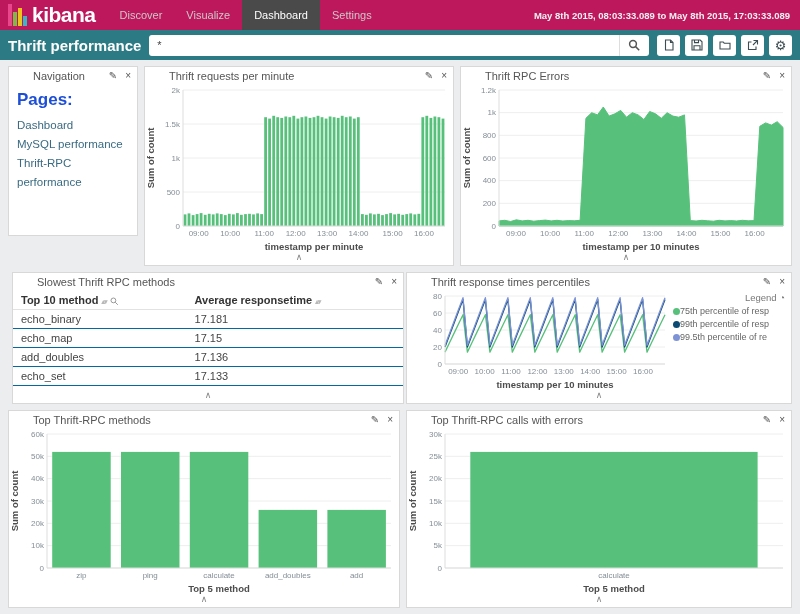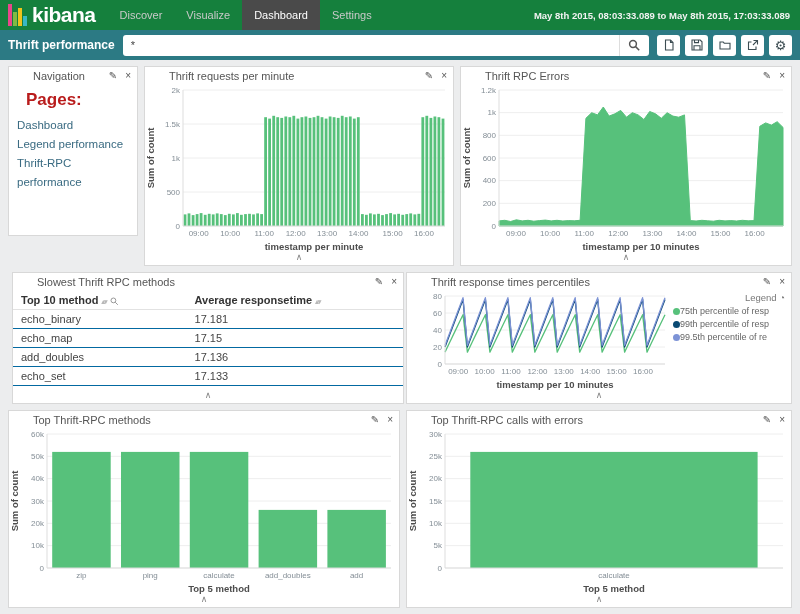--- a/index.html
+++ b/index.html
@@ -1,55 +1,55 @@
 <!DOCTYPE html>
 <html><head>
 <meta charset="utf-8">
 <style>
   * { margin:0; padding:0; box-sizing:border-box; }
   html,body { width:800px; height:614px; overflow:hidden; }
   body { font-family:"Liberation Sans", sans-serif; background:#ecedee; }
   .app { position:relative; width:800px; height:614px; }
 
   
-  .navbar { height:30px; background:#15803d; display:flex; align-items:center; }
+  .navbar { height:30px; background:#be185d; display:flex; align-items:center; }
   .logo { display:flex; align-items:center; gap:5px; padding:0 12px 0 8px; height:100%; cursor:pointer; }
   .logo-bars { display:flex; align-items:flex-end; gap:1px; height:22px; }
   .logo-bars i { display:block; width:4px; }
   .lb1{height:22px;background:#e8478b}.lb2{height:14px;background:#80ba44}
   .lb3{height:18px;background:#efc31c}.lb4{height:10px;background:#38b8c4}
   .logo-text { color:#fff; font-size:21px; font-weight:bold; letter-spacing:-0.5px; }
   .nav-items { display:flex; height:100%; }
   .nav-item { color:#c9c9c9; font-size:11px; line-height:30px; padding:0 12px; cursor:pointer; text-decoration:none; }
   .nav-item.active { background:#4a4a4a; color:#fff; }
   .timepicker { margin-left:auto; color:#f2f2f2; font-size:9.5px; font-weight:bold; padding-right:10px; cursor:pointer; white-space:nowrap; }
 
   
   .querybar { height:30px; background:#2c7a84; display:flex; align-items:center; padding:0 8px; gap:8px; }
-  .dash-title { color:#fff; font-size:12px; font-weight:bold; white-space:nowrap; }
+  .dash-title { color:#fff; font-size:15px; font-weight:bold; white-space:nowrap; }
   .search-wrap { display:flex; flex:1; height:21px; }
   .search-input { flex:1; border:none; border-radius:3px 0 0 3px; padding:0 8px; font-size:11px; font-family:inherit; color:#444; outline:none; }
   .search-btn { width:30px; background:#fff; border:none; border-left:1px solid #ddd; border-radius:0 3px 3px 0; display:flex; align-items:center; justify-content:center; cursor:pointer; padding:0; }
   .toolbar { display:flex; gap:5px; }
   .tool-btn { width:23px; height:21px; background:#fff; border:none; border-radius:3px; display:flex; align-items:center; justify-content:center; cursor:pointer; color:#3c4c52; font-size:13px; padding:0; }
   .tool-btn svg { display:block; }
 
   
   .content { position:relative; width:100%; height:554px; }
   .panel { position:absolute; background:#fff; border:1px solid #d8d8d8; display:flex; flex-direction:column; }
   .panel-header { display:flex; align-items:center; padding:3px 6px 2px 24px; flex:none; }
   .panel-title { font-size:11px; color:#555; flex:1; white-space:nowrap; overflow:hidden; }
   .panel-actions { display:flex; gap:8px; }
   .picon { font-size:10px; color:#555; cursor:pointer; line-height:12px; }
   .panel-body { flex:1 1 auto; position:relative; overflow:hidden; }
   .panel-collapse { flex:none; height:13px; text-align:center; font-size:9px; color:#888; cursor:pointer; line-height:11px; }
 
   
   .nav-body { padding:2px 8px; }
-  .pages-heading { font-size:17px; font-weight:bold; color:#b91c1c; margin:4px 9px 6px; }
+  .pages-heading { font-size:17px; font-weight:bold; color:#1d4ed8; margin:4px 0 6px; }
   .page-link { display:block; font-size:11.5px; color:#3a6b82; line-height:19px; cursor:pointer; text-decoration:none; }
 
   
   .chart { position:absolute; inset:0; }
   svg .tick { font-size:8px; fill:#848e96; font-family:"Liberation Sans",sans-serif; }
   svg .grid { stroke:#eee; stroke-width:1; }
   svg .axisline { stroke:#ddd; stroke-width:1; }
   svg .axis-label { font-size:9.5px; font-weight:bold; fill:#4d4d4d; font-family:"Liberation Sans",sans-serif; }
 
   
@@ -142,21 +142,21 @@
         <span class="panel-title">Navigation</span>
         <span class="panel-actions">
           <span class="picon">✎</span>
           <span class="picon">×</span>
         </span>
       </header>
       <div class="panel-body nav-body">
         <div class="pages-heading">Pages:</div>
         <div id="page-links">
             <a class="page-link">Dashboard</a>
-            <a class="page-link">Legend performance</a>
+            <a class="page-link">MySQL performance</a>
             <a class="page-link">Thrift-RPC performance</a>
           </div>
       </div>
     </section>
 
     <section class="panel" style="left:144px;top:6px;width:310px;height:200px">
       <header class="panel-header">
         <span class="panel-title">Thrift requests per minute</span>
         <span class="panel-actions">
           <span class="picon">✎</span>

